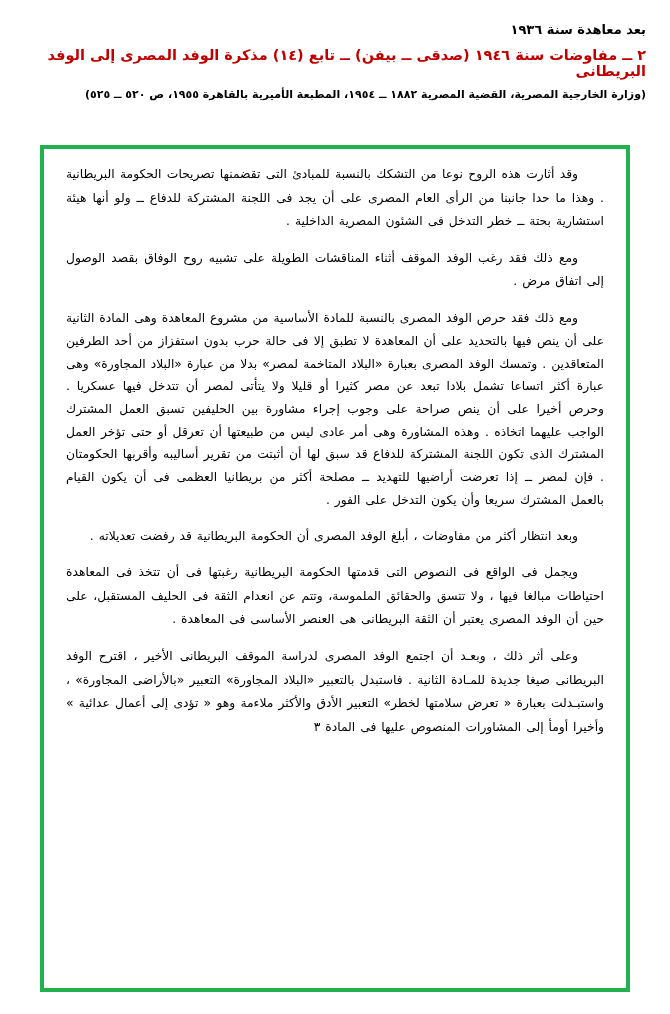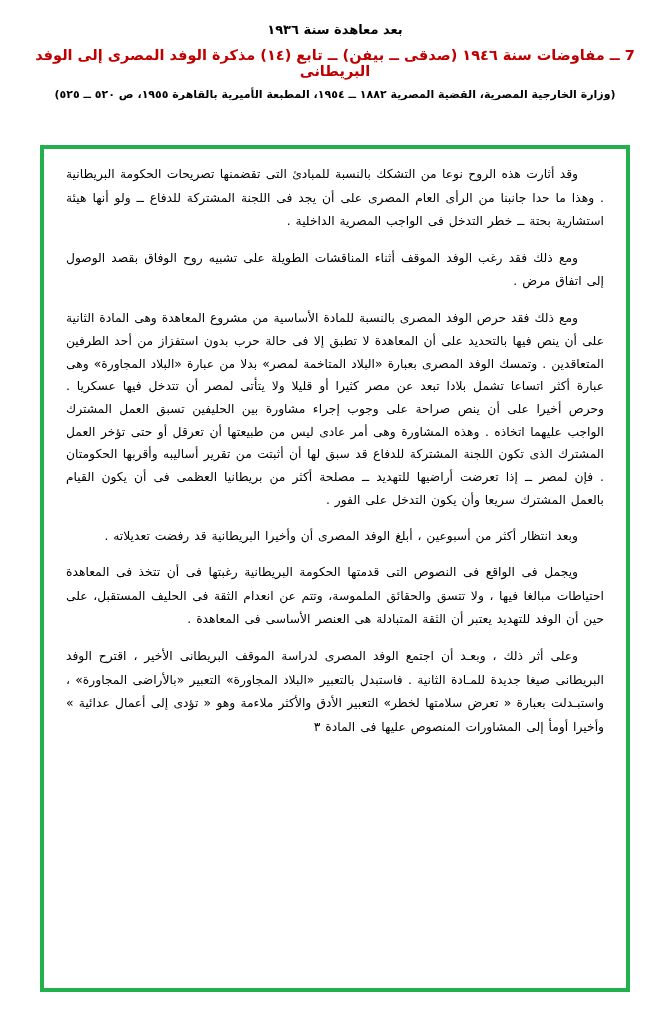--- a/index.html
+++ b/index.html
@@ -15,21 +15,20 @@
     overflow: hidden;
   }
   .page {
     position: relative;
     width: 670px;
     height: 1014px;
     box-sizing: border-box;
     padding: 22px 24px 0 24px;
   }
   .header {
-    text-align: center;
     direction: rtl;
   }
   .header-line {
     font-weight: bold;
     letter-spacing: 0.5px;
   }
   .header-title {
     font-size: 13px;
     margin-bottom: 10px;
     color: #000;
@@ -76,28 +75,28 @@
     margin-bottom: 12px;
   }
 </style>
 </head>
 <body>
 
 <div class="page">
 
   <div class="header">
     <div class="header-line header-title">بعد معاهدة سنة ١٩٣٦</div>
-    <div class="header-line header-subtitle">7 ــ مفاوضات سنة ١٩٤٦ (صدقى ــ بيفن) ــ تابع (١٤) مذكرة الوفد المصرى إلى الوفد البريطانى</div>
+    <div class="header-line header-subtitle">٢ ــ مفاوضات سنة ١٩٤٦ (صدقى ــ بيفن) ــ تابع (١٤) مذكرة الوفد المصرى إلى الوفد البريطانى</div>
     <div class="header-line header-source">(وزارة الخارجية المصرية، القضية المصرية ١٨٨٢ ــ ١٩٥٤، المطبعة الأميرية بالقاهرة ١٩٥٥، ص ٥٢٠ ــ ٥٢٥)</div>
   </div>
 
   <div class="frame">
     <div class="frame-inner">
-      <p class="body-par">وقد أثارت هذه الروح نوعا من التشكك بالنسبة للمبادئ التى تقضمنها تصريحات الحكومة البريطانية . وهذا ما حدا جانبنا من الرأى العام المصرى على أن يجد فى اللجنة المشتركة للدفاع ــ ولو أنها هيئة استشارية بحتة ــ خطر التدخل فى الواجب المصرية الداخلية .</p>
+      <p class="body-par">وقد أثارت هذه الروح نوعا من التشكك بالنسبة للمبادئ التى تقضمنها تصريحات الحكومة البريطانية . وهذا ما حدا جانبنا من الرأى العام المصرى على أن يجد فى اللجنة المشتركة للدفاع ــ ولو أنها هيئة استشارية بحتة ــ خطر التدخل فى الشئون المصرية الداخلية .</p>
       <p class="body-par">ومع ذلك فقد رغب الوفد الموقف أثناء المناقشات الطويلة على تشبيه روح الوفاق بقصد الوصول إلى اتفاق مرض .</p>
       <p class="body-par tight">ومع ذلك فقد حرص الوفد المصرى بالنسبة للمادة الأساسية من مشروع المعاهدة وهى المادة الثانية على أن ينص فيها بالتحديد على أن المعاهدة لا تطبق إلا فى حالة حرب بدون استفزاز من أحد الطرفين المتعاقدين . وتمسك الوفد المصرى بعبارة «البلاد المتاخمة لمصر» بدلا من عبارة «البلاد المجاورة» وهى عبارة أكثر اتساعا تشمل بلادا تبعد عن مصر كثيرا أو قليلا ولا يتأتى لمصر أن تتدخل فيها عسكريا . وحرص أخيرا على أن ينص صراحة على وجوب إجراء مشاورة بين الحليفين تسبق العمل المشترك الواجب عليهما اتخاذه . وهذه المشاورة وهى أمر عادى ليس من طبيعتها أن تعرقل أو حتى تؤخر العمل المشترك الذى تكون اللجنة المشتركة للدفاع قد سبق لها أن أثبتت من تقرير أساليبه وأقربها الحكومتان . فإن لمصر ــ إذا تعرضت أراضيها للتهديد ــ مصلحة أكثر من بريطانيا العظمى فى أن يكون القيام بالعمل المشترك سريعا وأن يكون التدخل على الفور .</p>
-      <p class="body-par">وبعد انتظار أكثر من أسبوعين ، أبلغ الوفد المصرى أن وأخيرا البريطانية قد رفضت تعديلاته .</p>
-      <p class="body-par">ويجمل فى الواقع فى النصوص التى قدمتها الحكومة البريطانية رغبتها فى أن تتخذ فى المعاهدة احتياطات مبالغا فيها ، ولا تتسق والحقائق الملموسة، وتتم عن انعدام الثقة فى الحليف المستقبل، على حين أن الوفد للتهديد يعتبر أن الثقة المتبادلة هى العنصر الأساسى فى المعاهدة .</p>
+      <p class="body-par">وبعد انتظار أكثر من مفاوضات ، أبلغ الوفد المصرى أن الحكومة البريطانية قد رفضت تعديلاته .</p>
+      <p class="body-par">ويجمل فى الواقع فى النصوص التى قدمتها الحكومة البريطانية رغبتها فى أن تتخذ فى المعاهدة احتياطات مبالغا فيها ، ولا تتسق والحقائق الملموسة، وتتم عن انعدام الثقة فى الحليف المستقبل، على حين أن الوفد المصرى يعتبر أن الثقة البريطانى هى العنصر الأساسى فى المعاهدة .</p>
       <p class="body-par">وعلى أثر ذلك ، وبعـد أن اجتمع الوفد المصرى لدراسة الموقف البريطانى الأخير ، اقترح الوفد البريطانى صيغا جديدة للمـادة الثانية . فاستبدل بالتعبير «البلاد المجاورة» التعبير «بالأراضى المجاورة» ، واستبـدلت بعبارة « تعرض سلامتها لخطر» التعبير الأدق والأكثر ملاءمة وهو « تؤدى إلى أعمال عدائية » وأخيرا أومأ إلى المشاورات المنصوص عليها فى المادة ٣</p>
     </div>
   </div>
 
 </div>
 
 </body></html>

